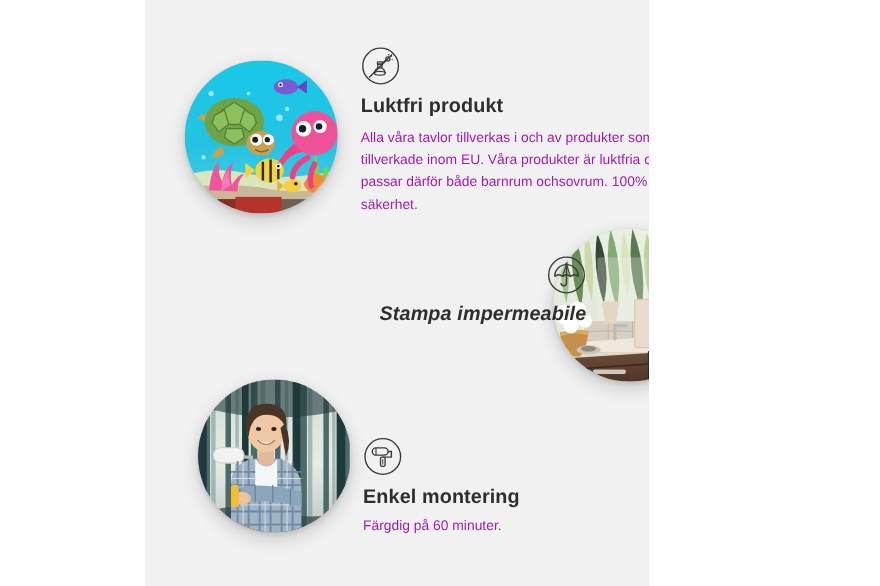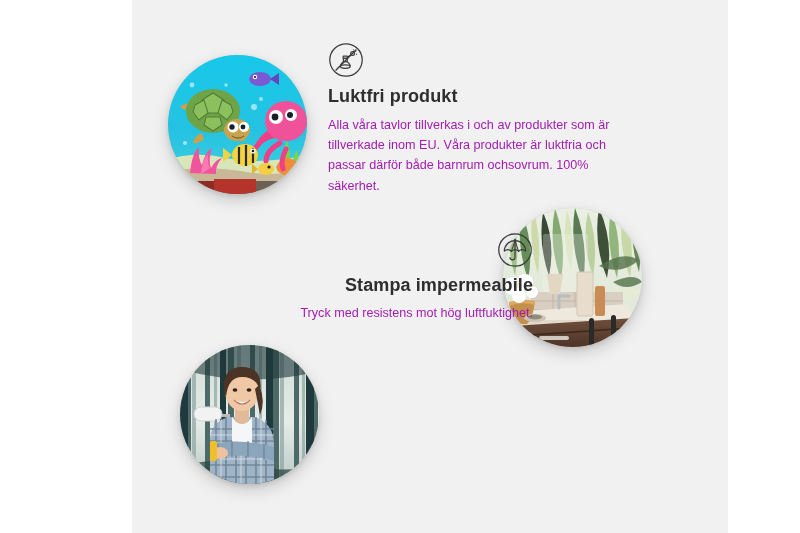--- a/index.html
+++ b/index.html
@@ -21,21 +21,21 @@
   #page {
     position: absolute;
     inset: 0;
     background: #ffffff;
   }
 
   #stage {
     position: absolute;
     left: 132px;
     top: 0;
-    width: 596px;
+    width: 458px;
     height: 533px;
     background: #f1f1f1;
     overflow: hidden;
   }
 
   
   .photo {
     position: absolute;
     border-radius: 50%;
     overflow: hidden;
@@ -73,21 +73,21 @@
   }
 
   
   #feature-odourless { left: 196px; top: 42px; width: 300px; }
   #feature-odourless .f-icon { margin-bottom: 8px; }
   #feature-odourless .f-title { margin-bottom: 7px; }
 
   
   #feature-waterproof { left: 56px; top: 232px; width: 345px; text-align: right; }
   #feature-waterproof .f-icon { margin-left: auto; margin-bottom: 7px; }
-  #feature-waterproof .f-title { margin-bottom: 6px; }
+  #feature-waterproof .f-title { margin-bottom: 6px; font-style: italic; }
 
   
   #feature-assembly { left: 198px; top: 397px; width: 300px; }
   #feature-assembly .f-icon { margin-bottom: 8px; }
   #feature-assembly .f-title { margin-bottom: 5px; }
 </style>
 </head>
 <body>
 
 <div id="page">
@@ -426,18 +426,34 @@
           <path d="M18 8.6 L14.4 19.3 M18 8.6 L21.6 19.3" fill="none" stroke="#3a3a3a" stroke-width="1"></path>
 
           <line x1="18" y1="8.6" x2="18" y2="25.3" stroke="#3a3a3a" stroke-width="1.25"></line>
 
           <path d="M18 25.3 a2.5 2.5 0 0 1 -5 0" fill="none" stroke="#3a3a3a" stroke-width="1.25"></path>
 
           <circle cx="18" cy="7.6" r="0.95" fill="#3a3a3a"></circle>
         </svg>
       </span>
       <div class="f-title">Stampa impermeabile</div>
-      <div class="f-body">Tryck med resistens mot hög luftfuktighet.</div>
-    </div>
-
+    </div>
+
+    <div class="feature" id="feature-assembly">
+      <span class="f-icon">
+        <svg viewBox="0 0 36 36" aria-hidden="true">
+          <circle cx="18" cy="18" r="16.2" fill="none" stroke="#3a3a3a" stroke-width="1.25"></circle>
+
+          <rect x="8.4" y="10.2" width="14.4" height="6.6" rx="3.3" fill="none" stroke="#3a3a3a" stroke-width="1.25"></rect>
+          <line x1="11.8" y1="10.2" x2="11.8" y2="16.8" stroke="#3a3a3a" stroke-width="1"></line>
+
+          <path d="M22.8 13.5 L25.8 13.5 L25.8 18.6 L18 18.6" fill="none" stroke="#3a3a3a" stroke-width="1.25"></path>
+
+          <rect x="15.9" y="18.6" width="4.2" height="8.4" rx="1.4" fill="none" stroke="#3a3a3a" stroke-width="1.25"></rect>
+          <line x1="18" y1="20.4" x2="18" y2="25.4" stroke="#3a3a3a" stroke-width="0.9"></line>
+        </svg>
+      </span>
+      <div class="f-title">Enkel montering</div>
+      <div class="f-body">Färgdig på 60 minuter.</div>
+    </div>
 
   </div>
 </div>
 
 </body></html>

